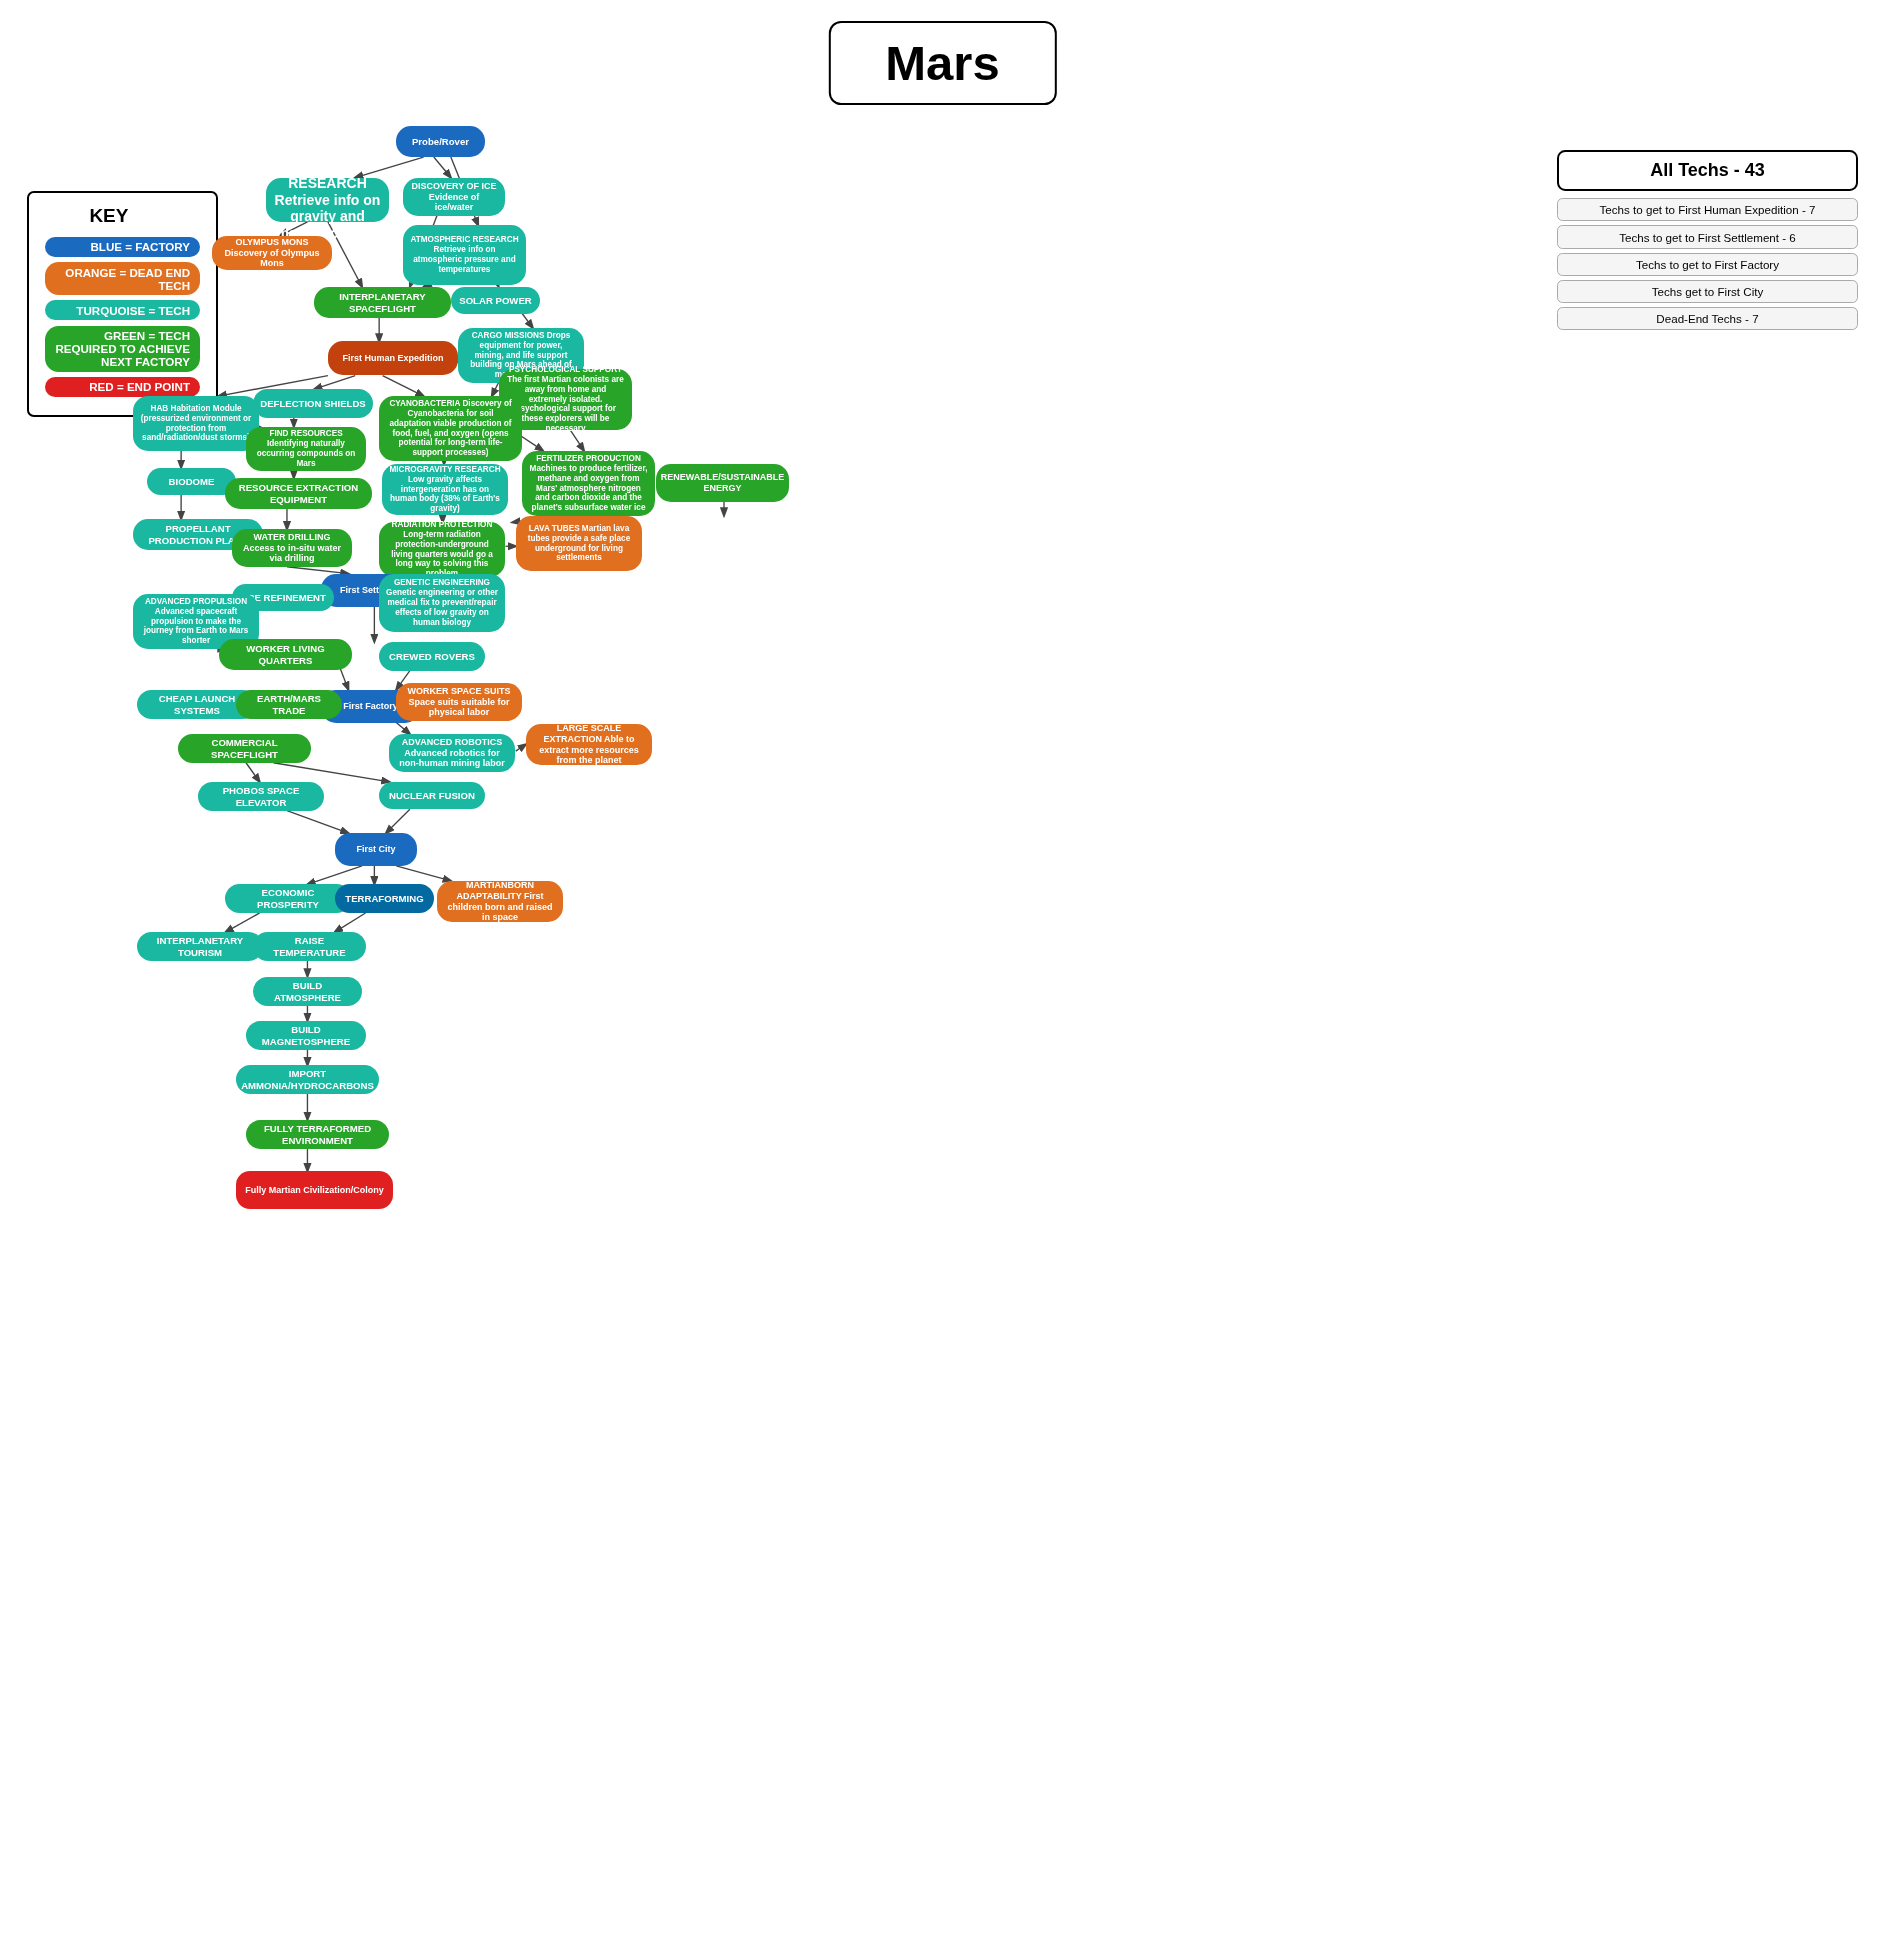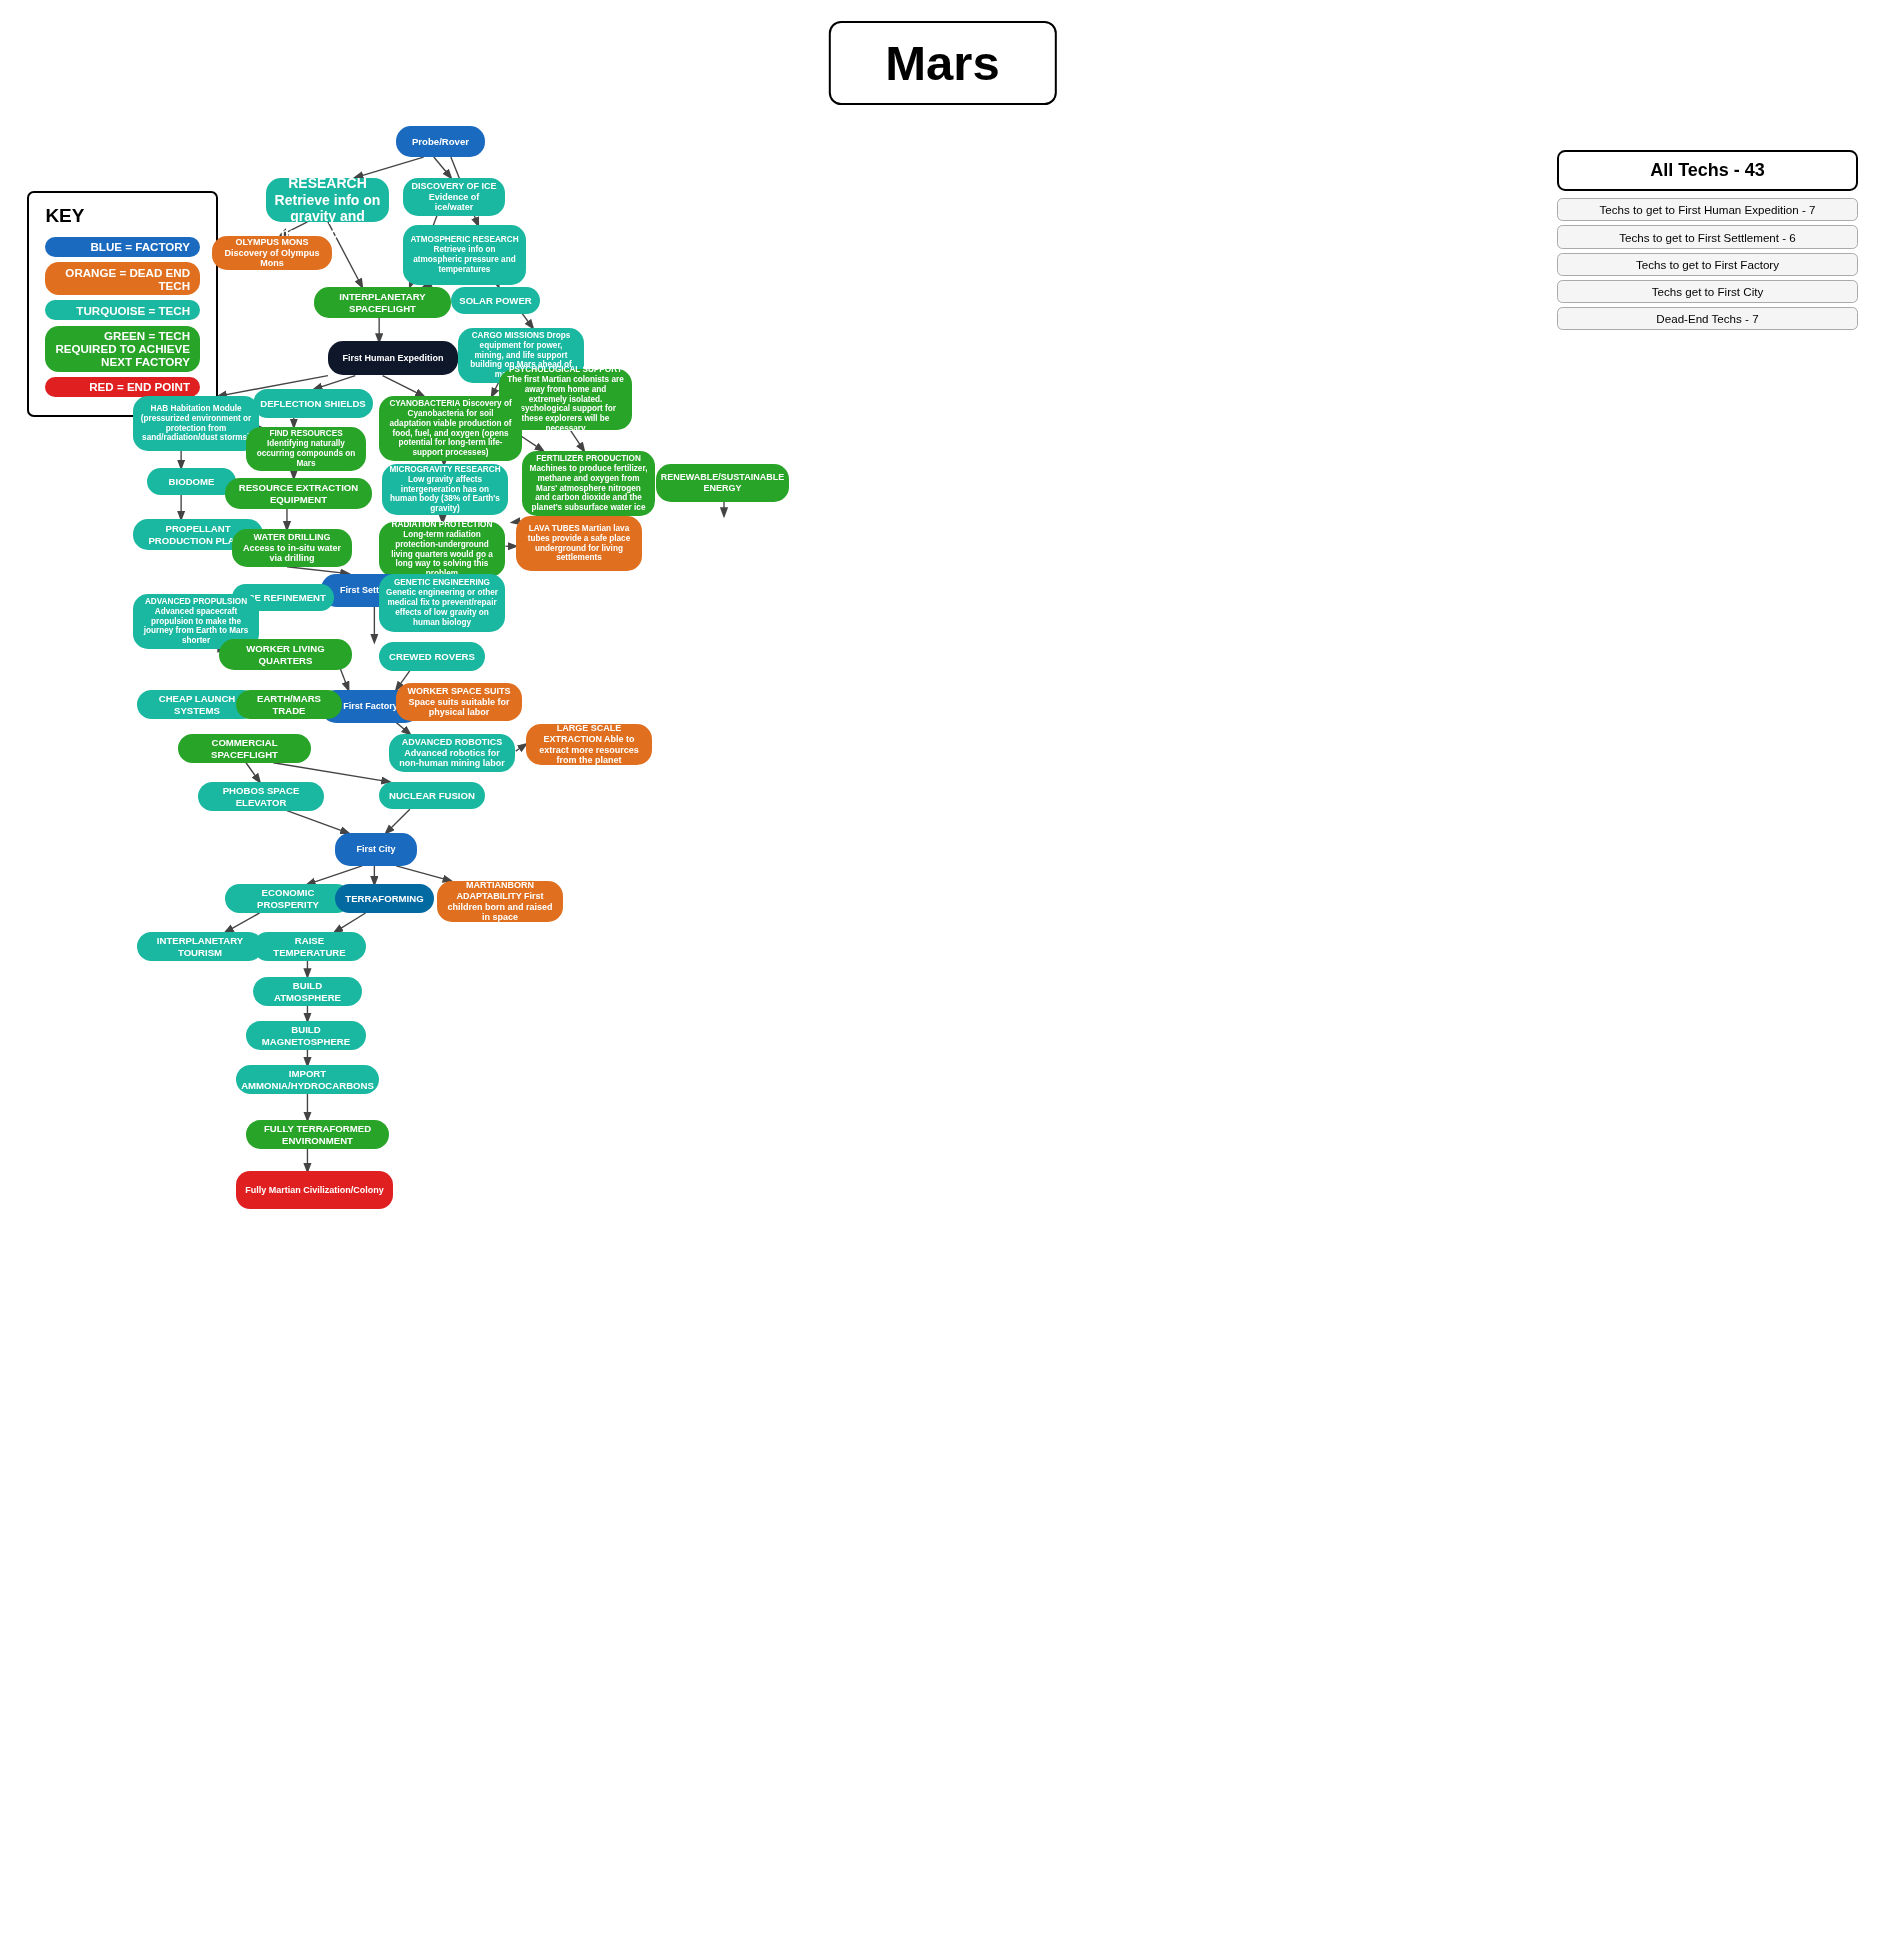--- a/index.html
+++ b/index.html
@@ -34,20 +34,21 @@
       border: 2px solid #000;
       border-radius: 6.8px;
       padding: 12.3px 16.4px;
       background: #fff;
       width: 191px;
     }
     .key-title {
       font-size: 19px;
       font-weight: bold;
       margin-bottom: 9.6px;
+      margin-left: 44px;
     }
     .key-item {
       border-radius: 13.7px;
       color: #fff;
       font-size: 11.6px;
       font-weight: bold;
       padding: 3.4px 9.6px;
       margin-bottom: 5.5px;
       display: inline-block;
       width: 100%;
@@ -267,21 +268,21 @@
     <div class="node" style="left: 266px; top: 178px; width: 123px; height: 44px; background: rgb(26, 184, 160); font-size: 14px;">MAGNETIC RESEARCH
 Retrieve info on gravity and magnetic fields</div>
     <div class="node" style="left: 403px; top: 178px; width: 102px; height: 38px; background: rgb(26, 184, 160); font-size: 9px;">DISCOVERY OF ICE
 Evidence of ice/water</div>
     <div class="node" style="left: 212px; top: 236px; width: 120px; height: 34px; background: rgb(224, 112, 32); font-size: 9px;">OLYMPUS MONS
 Discovery of Olympus Mons</div>
     <div class="node" style="left: 403px; top: 225px; width: 123px; height: 60px; background: rgb(26, 184, 160); font-size: 8.2px;">ATMOSPHERIC RESEARCH
 Retrieve info on atmospheric pressure and temperatures</div>
     <div class="node" style="left: 314px; top: 287px; width: 137px; height: 31px; background: rgb(40, 164, 40); font-size: 9.6px;">INTERPLANETARY SPACEFLIGHT</div>
     <div class="node" style="left: 451px; top: 287px; width: 89px; height: 27px; background: rgb(26, 184, 160); font-size: 9.6px;">SOLAR POWER</div>
-    <div class="node" style="left: 328px; top: 341px; width: 130px; height: 34px; background: #0f172a; font-size: 9px;">First Human Expedition</div>
+    <div class="node" style="left: 328px; top: 341px; width: 130px; height: 34px; background: #c2410c; font-size: 9px;">First Human Expedition</div>
     <div class="node" style="left: 458px; top: 328px; width: 126px; height: 55px; background: rgb(26, 184, 160); font-size: 8.2px;">CARGO MISSIONS
 Drops equipment for power, mining, and life support building on Mars ahead of manned crew</div>
     <div class="node" style="left: 253px; top: 389px; width: 120px; height: 29px; background: rgb(26, 184, 160); font-size: 9.6px;">DEFLECTION SHIELDS</div>
     <div class="node" style="left: 499px; top: 369px; width: 133px; height: 61px; background: rgb(40, 164, 40); font-size: 8.2px;">PSYCHOLOGICAL SUPPORT
 The first Martian colonists are away from home and extremely isolated. Psychological support for these explorers will be necessary</div>
     <div class="node" style="left: 133px; top: 396px; width: 126px; height: 55px; background: rgb(26, 184, 160); font-size: 8.2px;">HAB
 Habitation Module (pressurized environment or protection from sand/radiation/dust storms)</div>
     <div class="node" style="left: 246px; top: 427px; width: 120px; height: 44px; background: rgb(40, 164, 40); font-size: 8.2px;">FIND RESOURCES
 Identifying naturally occurring compounds on Mars</div>
     <div class="node" style="left: 379px; top: 396px; width: 143px; height: 65px; background: rgb(40, 164, 40); font-size: 8.2px;">CYANOBACTERIA

